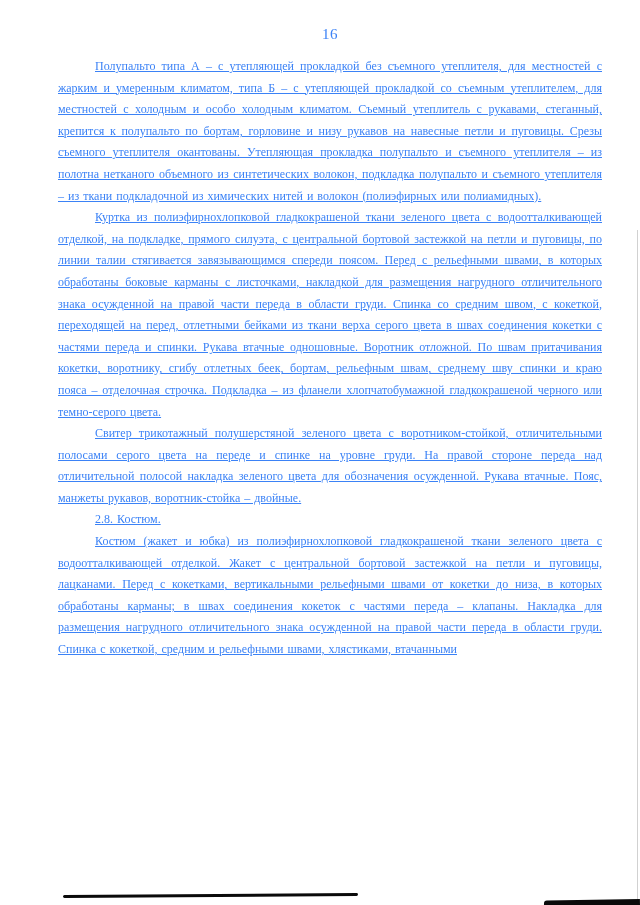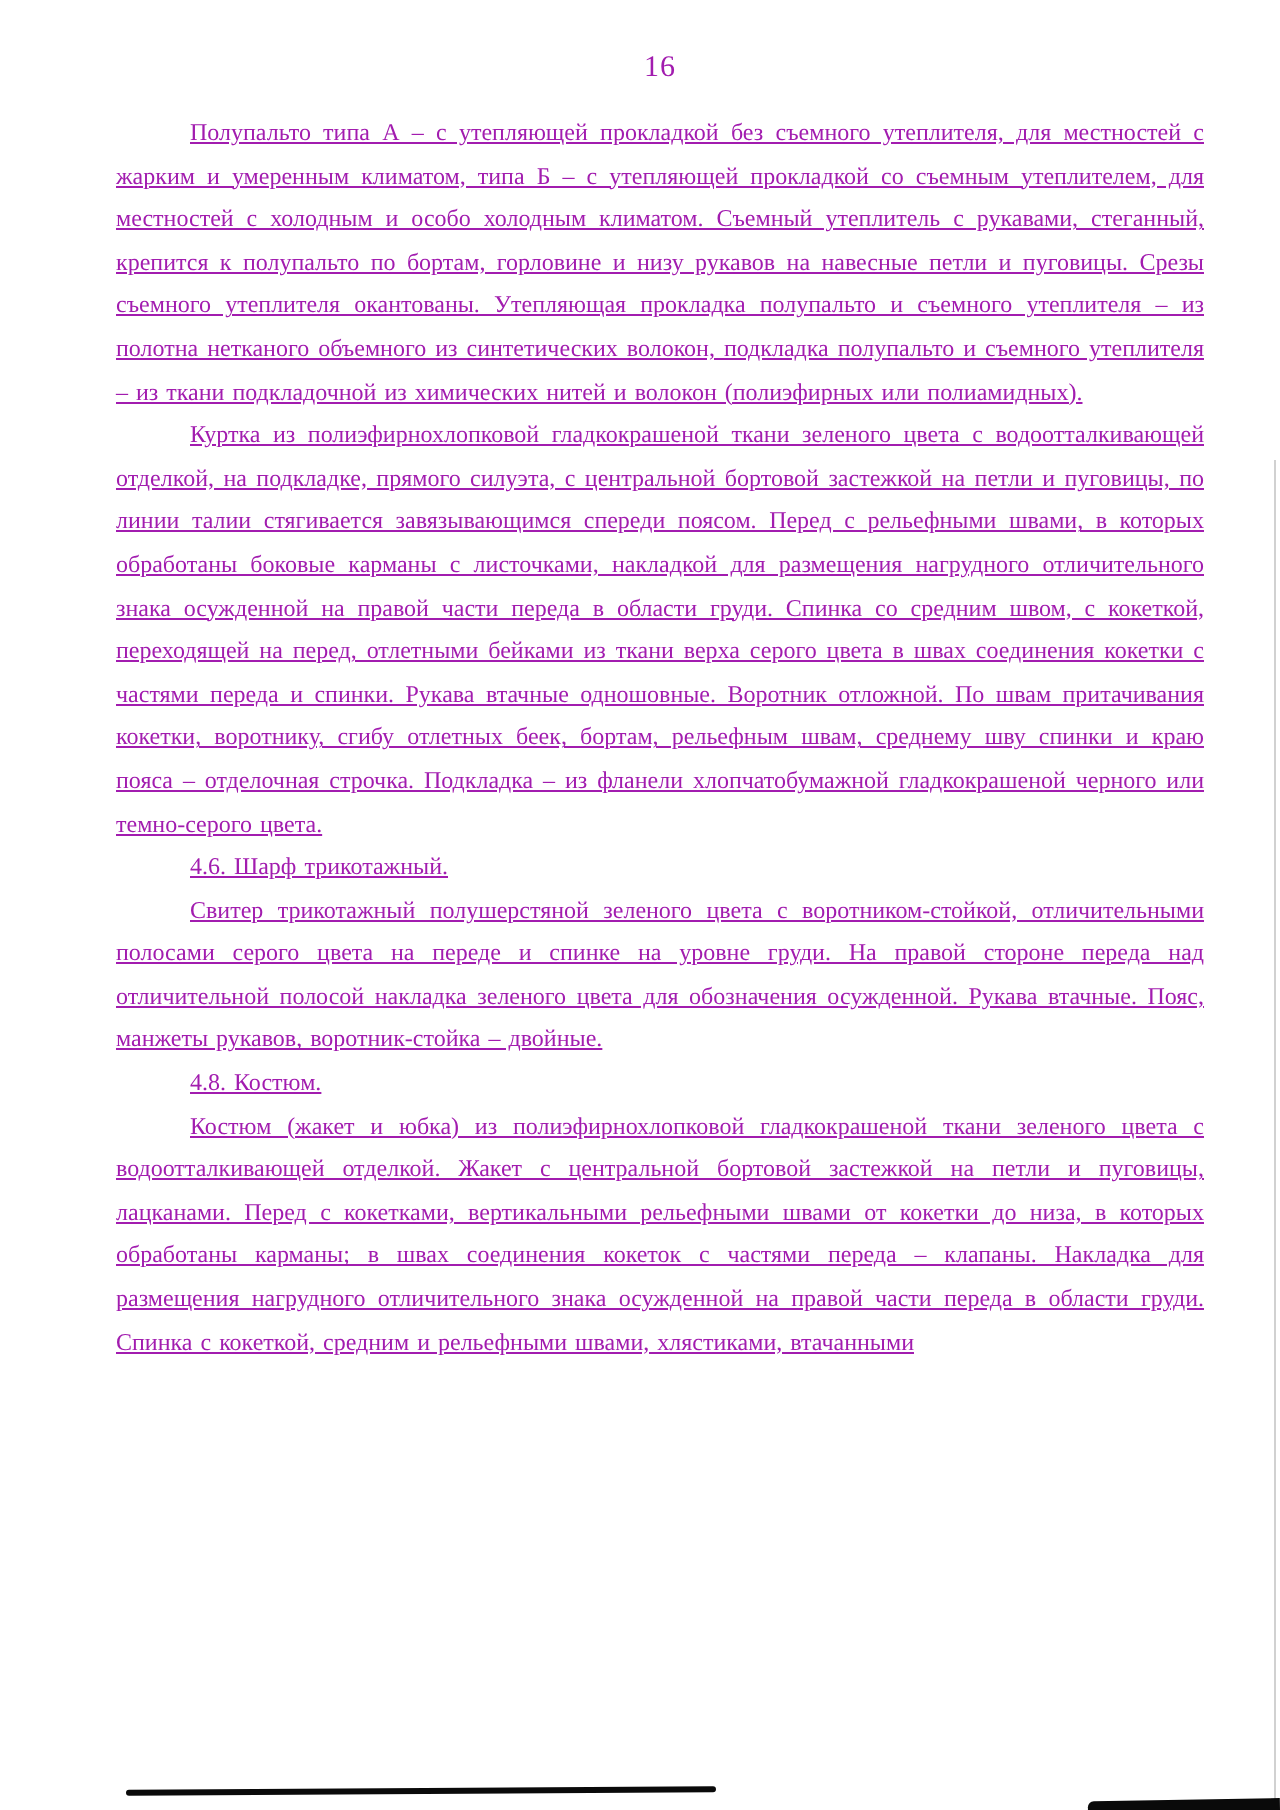--- a/index.html
+++ b/index.html
@@ -7,21 +7,21 @@
     padding: 0;
     background: #ffffff;
   }
   .page {
     position: relative;
     width: 640px;
     height: 905px;
     background: #ffffff;
     overflow: hidden;
     font-family: "Liberation Serif", "DejaVu Serif", serif;
-    color: #a21caf;
+    color: #3b82f6;
   }
   .content {
     position: absolute;
     top: 26px;
     left: 58px;
     width: 544px;
   }
   .page-number {
     text-align: center;
     font-size: 15px;
@@ -73,27 +73,26 @@
 
 <div class="page">
   <div class="content">
     <div class="page-number">16</div>
 
     <p class="para">Полупальто типа А – с утепляющей прокладкой без съемного утеплителя, для местностей с жарким и умеренным климатом, типа Б – с утепляющей прокладкой со съемным утеплителем, для местностей с холодным и особо холодным климатом. Съемный утеплитель с рукавами, стеганный, крепится к полупальто по бортам, горловине и низу рукавов на навесные петли и пуговицы. Срезы съемного утеплителя окантованы. Утепляющая прокладка полупальто и съемного утеплителя – из полотна нетканого объемного из синтетических волокон, подкладка полупальто и съемного утеплителя – из ткани подкладочной из химических нитей и волокон (полиэфирных или полиамидных).</p>
 
 
     <p class="para">Куртка из полиэфирнохлопковой гладкокрашеной ткани зеленого цвета с водоотталкивающей отделкой, на подкладке, прямого силуэта, с центральной бортовой застежкой на петли и пуговицы, по линии талии стягивается завязывающимся спереди поясом. Перед с рельефными швами, в которых обработаны боковые карманы с листочками, накладкой для размещения нагрудного отличительного знака осужденной на правой части переда в области груди. Спинка со средним швом, с кокеткой, переходящей на перед, отлетными бейками из ткани верха серого цвета в швах соединения кокетки с частями переда и спинки. Рукава втачные одношовные. Воротник отложной. По швам притачивания кокетки, воротнику, сгибу отлетных беек, бортам, рельефным швам, среднему шву спинки и краю пояса – отделочная строчка. Подкладка – из фланели хлопчатобумажной гладкокрашеной черного или темно-серого цвета.</p>
 
-    <p class="para">4.6. Шарф трикотажный.</p>
 
 
 
     <p class="para">Свитер трикотажный полушерстяной зеленого цвета с воротником-стойкой, отличительными полосами серого цвета на переде и спинке на уровне груди. На правой стороне переда над отличительной полосой накладка зеленого цвета для обозначения осужденной. Рукава втачные. Пояс, манжеты рукавов, воротник-стойка – двойные.</p>
 
-    <p class="para">4.8. Костюм.</p>
+    <p class="para">2.8. Костюм.</p>
 
     <p class="para">Костюм (жакет и юбка) из полиэфирнохлопковой гладкокрашеной ткани зеленого цвета с водоотталкивающей отделкой. Жакет с центральной бортовой застежкой на петли и пуговицы, лацканами. Перед с кокетками, вертикальными рельефными швами от кокетки до низа, в которых обработаны карманы; в швах соединения кокеток с частями переда – клапаны. Накладка для размещения нагрудного отличительного знака осужденной на правой части переда в области груди. Спинка с кокеткой, средним и рельефными швами, хлястиками, втачанными</p>
   </div>
 
   <div class="scan-edge-right"></div>
   <div class="scan-line-left"></div>
   <div class="scan-blob-right"></div>
 </div>
 
 </body></html>

